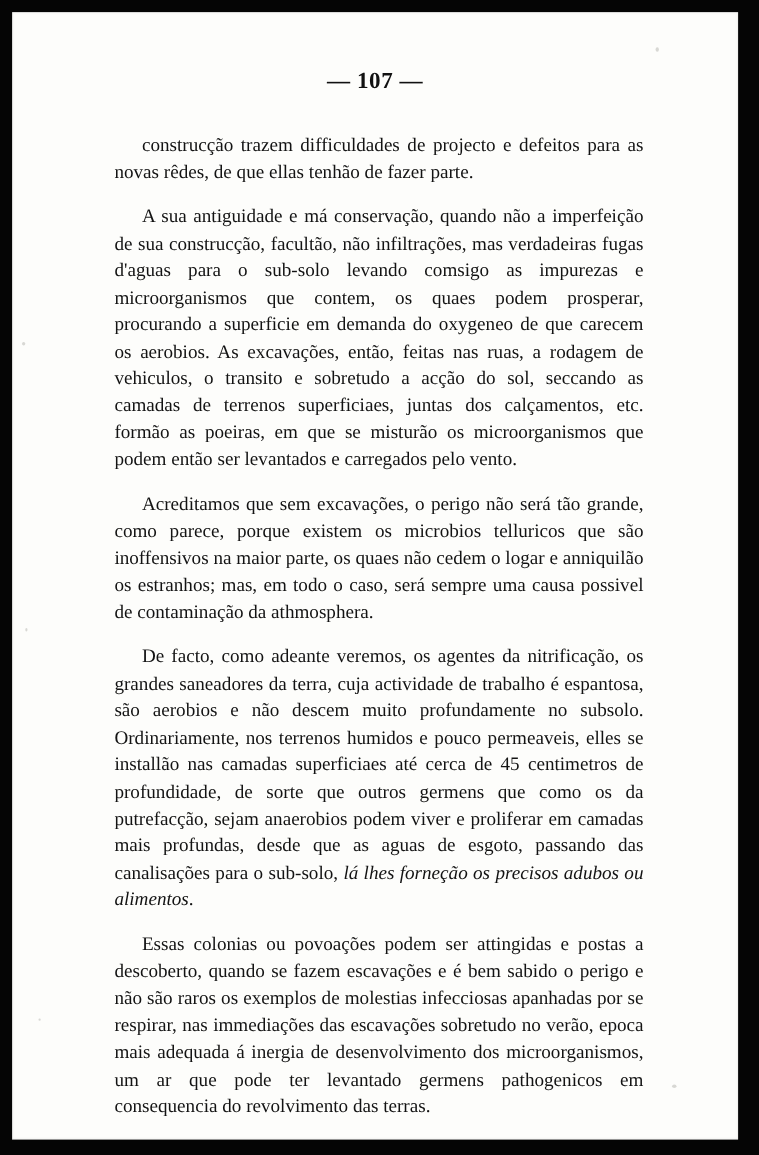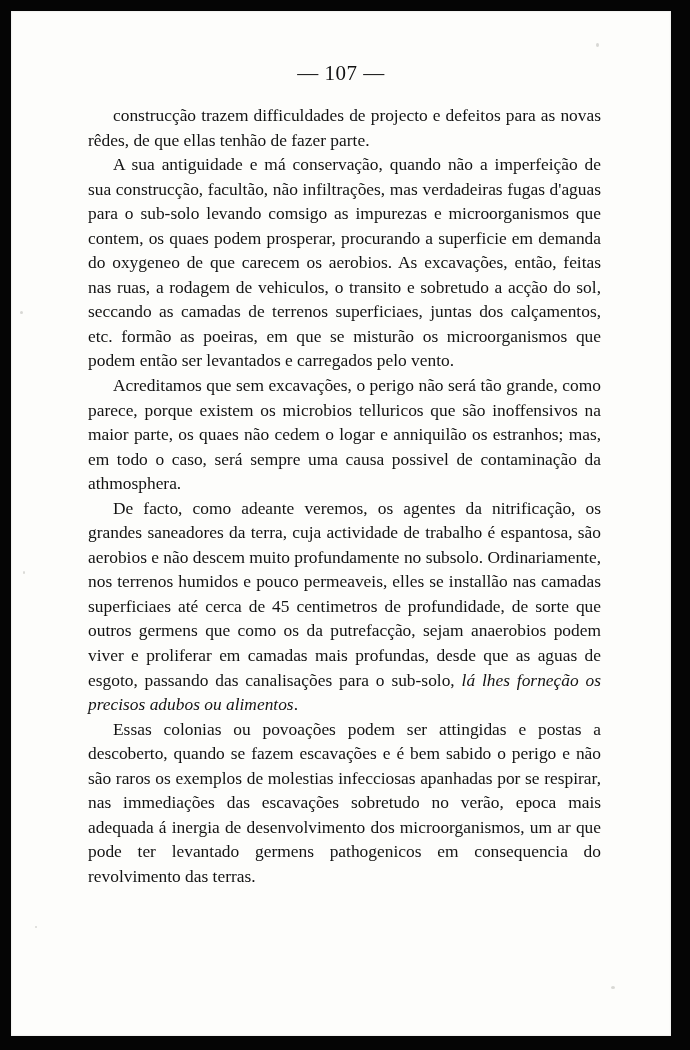--- a/index.html
+++ b/index.html
@@ -30,38 +30,38 @@
     box-shadow: inset 0 0 2px rgba(120,120,120,0.25);
     overflow: hidden;
   }
   .page-header {
     position: absolute;
     left: 0;
     top: 50px;
     width: 660px;
     text-align: center;
     font-size: 21px;
-    font-weight: normal;
+    font-weight: bold;
     letter-spacing: 0.5px;
     color: #111;
   }
   .text-block {
     position: absolute;
     left: 77px;
     top: 92px;
     width: 513px;
     font-size: 17.4px;
     line-height: 24.55px;
     color: #131313;
     text-align: justify;
     text-justify: inter-word;
     -webkit-font-smoothing: none;
   }
   .text-block p {
-    margin: 0;
+    margin: 16px;
     text-indent: 25px;
     text-align: justify;
   }
   .text-block p:last-child {
     text-align-last: left;
   }
   .ital {
     font-style: italic;
   }
   

